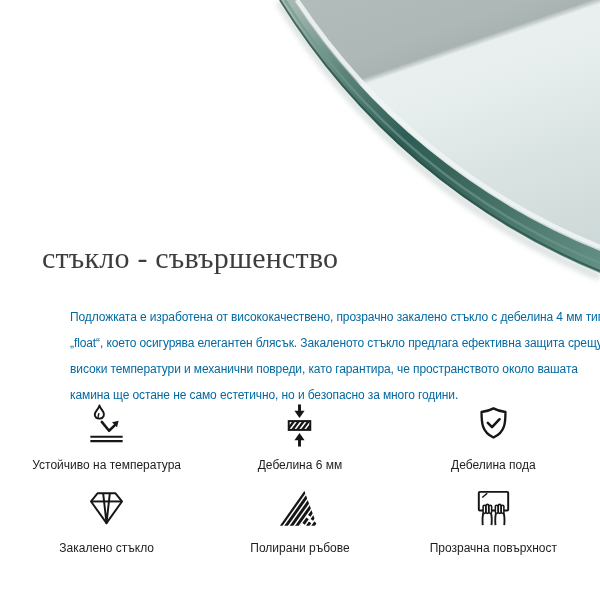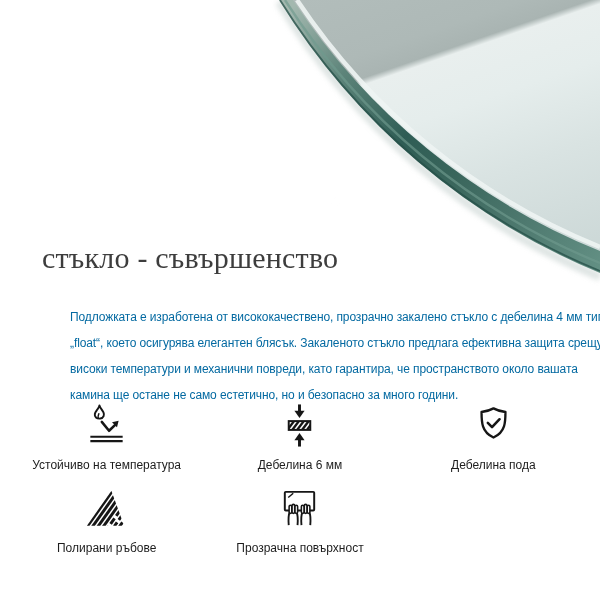--- a/index.html
+++ b/index.html
@@ -139,20 +139,30 @@
     <div class="feature">
       <div class="ic">
         <svg viewBox="0 0 48 48" width="47" height="47" fill="none" stroke="#161616">
           <path d="M24,6.5 C27.8,8.6 31.8,9.7 36.2,10.2 C36.2,15.6 36.1,20.6 34.7,24.9 C33.2,29.6 29.8,33.6 24,36.3 C18.2,33.6 14.8,29.6 13.3,24.9 C11.9,20.6 11.8,15.6 11.8,10.2 C16.2,9.7 20.2,8.6 24,6.5 Z" stroke-width="2.4" stroke-linejoin="round"></path>
           <path d="M18.2,21.4 L22.5,25.7 L30.2,17.6" stroke-width="2.6" stroke-linecap="round" stroke-linejoin="round"></path>
         </svg>
       </div>
       <div class="lbl">Дебелина пода</div>
     </div>
 
+    <div class="feature">
+      <div class="ic">
+        <svg viewBox="0 0 48 48" width="47" height="47" fill="none" stroke="#161616" stroke-width="2" stroke-linejoin="round">
+          <path d="M14.8,8.5 H33.2 L39.8,16.8 L24,39 L8.2,16.8 Z"></path>
+          <path d="M8.2,16.8 H39.8"></path>
+          <path d="M20.6,8.5 L24,39 L27.4,8.5"></path>
+        </svg>
+      </div>
+      <div class="lbl">Закалено стъкло</div>
+    </div>
 
     <div class="feature">
       <div class="ic">
         <svg viewBox="0 0 48 48" width="47" height="47">
           <defs>
               <clipPath id="triclip">
                 <polygon points="4,41.5 42,41.5 29,6"></polygon>
               </clipPath>
             </defs>
           <g clip-path="url(#triclip)" stroke="#161616" stroke-width="3">

